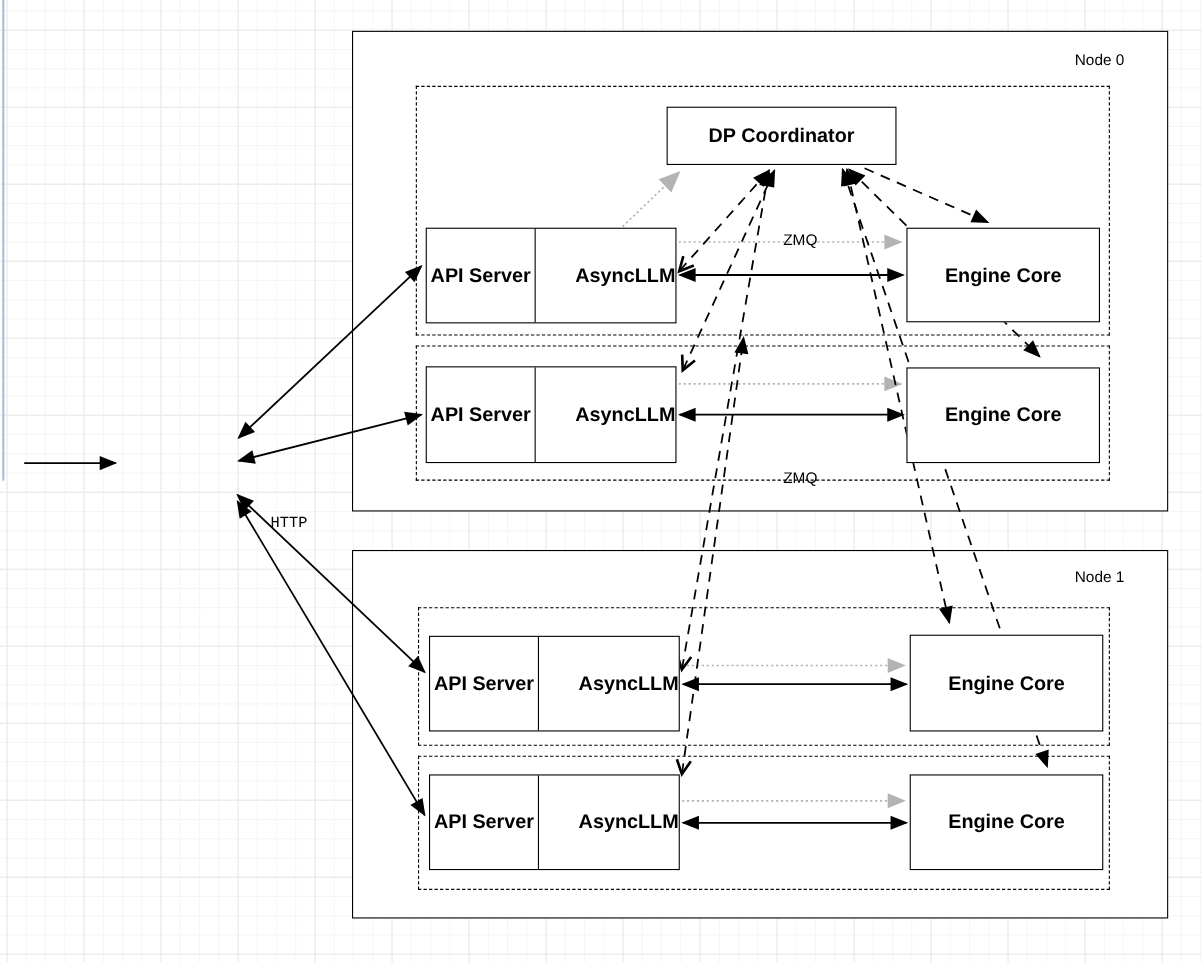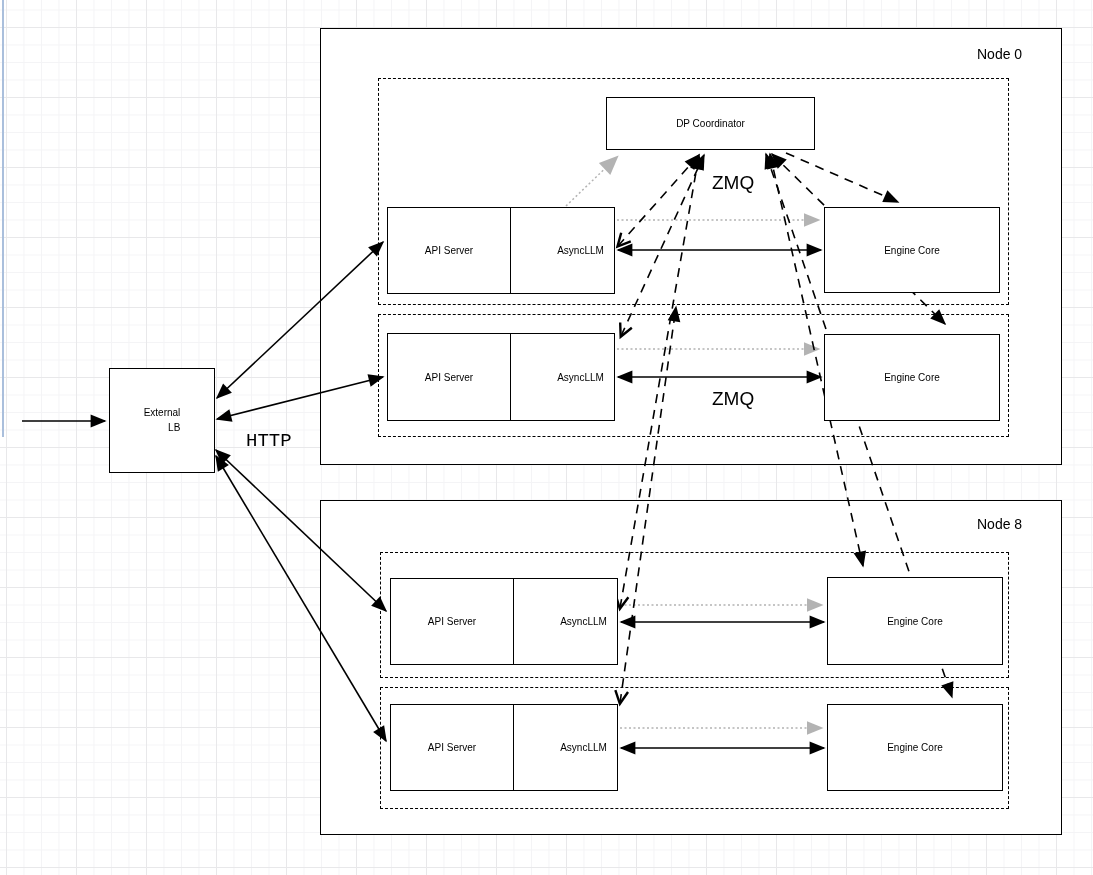--- a/index.html
+++ b/index.html
@@ -24,51 +24,51 @@
   .node0-label{left:977px; top:46px;}
   .node1-label{left:977px; top:516px;}
   .dashed-box{position:absolute; border:1.8px dashed #000; z-index:1; box-sizing:border-box;}
   .rowA{left:378px; top:78px;  width:631px; height:227px;}
   .rowB{left:378px; top:314px; width:631px; height:123px;}
   .rowC{left:380px; top:552px; width:629px; height:126px;}
   .rowD{left:380px; top:687px; width:629px; height:122px;}
   svg.edges{position:absolute; left:0; top:0; z-index:2;}
   .box{position:absolute; background:#fff; border:1.6px solid #000; z-index:3;
        display:flex; align-items:center; justify-content:center;
-       font-size:10px; box-sizing:border-box; text-align:right;}
+       font-size:18px; box-sizing:border-box; text-align:left;font-weight:bold;}
   .pair{padding:0;gap:36px;}
   .pair .cell{display:flex; align-items:center; justify-content:center; height:100%;}
   .cell-api{width:122px; border-right:1.6px solid #000;}
   .cell-async{flex:1;}
   .pair1{left:387px; top:207px; width:228px; height:87px;}
   .pair2{left:387px; top:333px; width:228px; height:88px;}
   .pair3{left:390px; top:578px; width:228px; height:87px;}
   .pair4{left:390px; top:704px; width:228px; height:87px;}
   .ec1{left:824px; top:207px; width:176px; height:86px;}
   .ec2{left:824px; top:334px; width:176px; height:87px;}
   .ec3{left:827px; top:577px; width:176px; height:88px;}
   .ec4{left:827px; top:704px; width:176px; height:87px;}
   .lb{left:109px; top:368px; width:106px; height:105px; line-height:1.45;}
   .coord{left:606px; top:97px; width:209px; height:53px;}
-  .edge-label{position:absolute; z-index:4; font-size:19px; white-space:nowrap;}
+  .edge-label{position:absolute; z-index:4; font-size:14px; white-space:nowrap;margin-top:38px;}
   .zmq-top{left:712px; top:172px;}
   .zmq-row2{left:712px; top:388px;}
   .http{left:246px; top:430px;font-family:Liberation Mono, monospace;}
 </style>
 </head>
 <body>
 
 <div class="canvas">
 
   <div class="page-guide"></div>
 
   <div class="node node0"></div>
   <div class="node node1"></div>
   <div class="node-label node0-label">Node 0</div>
-  <div class="node-label node1-label">Node 8</div>
+  <div class="node-label node1-label">Node 1</div>
 
   <div class="dashed-box rowA"></div>
   <div class="dashed-box rowB"></div>
   <div class="dashed-box rowC"></div>
   <div class="dashed-box rowD"></div>
 
   <svg class="edges" width="1093" height="875" viewBox="0 0 1093 875">
     <defs>
       <marker id="af" orient="auto" markerWidth="11" markerHeight="9" refX="9.5" refY="4.5">
         <path d="M0.5,0.5 L10.5,4.5 L0.5,8.5 z" fill="#000"></path>
@@ -112,26 +112,20 @@
       <path d="M621,336 L704,155" marker-start="url(#atr)" marker-end="url(#af)"></path>
       <path d="M620,608 L699,155" marker-start="url(#atr)" marker-end="url(#af)"></path>
       <path d="M620,703 L676,307" marker-start="url(#atr)" marker-end="url(#af)"></path>
       <path d="M786,153 L898,202" marker-end="url(#af)"></path>
       <path d="M772,154 L945,324" marker-start="url(#afr)" marker-end="url(#af)"></path>
       <path d="M770,154 L863,566" marker-start="url(#afr)" marker-end="url(#af)"></path>
       <path d="M766,154 L952,697" marker-start="url(#afr)" marker-end="url(#af)"></path>
     </g>
   </svg>
 
-  <div class="box lb">
-    <div>
-      <div>External</div>
-      <div>LB</div>
-    </div>
-  </div>
 
   <div class="box coord">DP Coordinator</div>
 
   <div class="box pair pair1">
     <div class="cell cell-api">API Server</div>
     <div class="cell cell-async">AsyncLLM</div>
   </div>
   <div class="box pair pair2">
     <div class="cell cell-api">API Server</div>
     <div class="cell cell-async">AsyncLLM</div>

